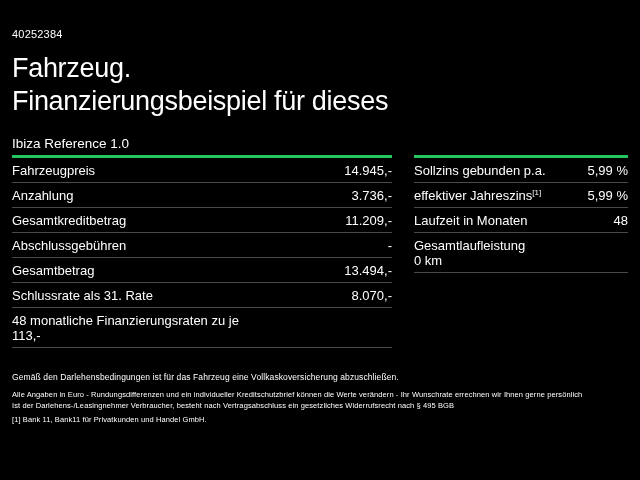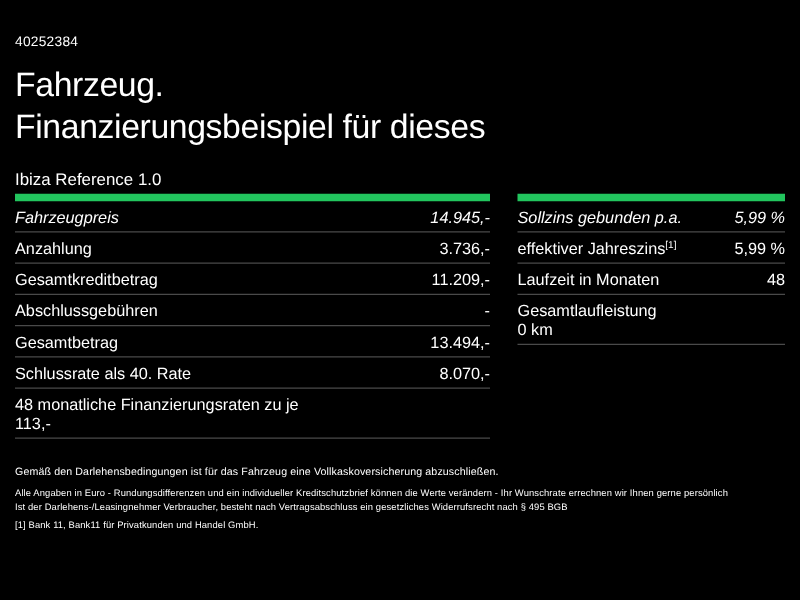--- a/index.html
+++ b/index.html
@@ -50,21 +50,21 @@
   .col.right { flex: 1 1 auto; }
 
   .row {
     display: flex;
     justify-content: space-between;
     align-items: baseline;
     border-top: 1px solid #4a4a4a;
     font-size: 13px;
     padding: 5px 0 4px 0;
   }
-  .row.first { border-top: 6px solid #22c55e; font-style: italic; }
+  .row.first { border-top: 3px solid #22c55e; }
   .row .label { white-space: nowrap; }
   .row .value { white-space: nowrap; text-align: center; }
   .row.bold { font-weight: normal; border-top: 1px solid #4a4a4a; }
   .row.bold-end { border-bottom: 1px solid #4a4a4a; flex-direction: column; }
   sup { font-size: 8px; vertical-align: super; }
 
   .legal {
     position: absolute;
     left: 12px;
     right: 12px;
@@ -114,21 +114,21 @@
       </div>
       <div class="row">
         <span class="label">Abschlussgebühren</span>
         <span class="value">-</span>
       </div>
       <div class="row">
         <span class="label">Gesamtbetrag</span>
         <span class="value">13.494,-</span>
       </div>
       <div class="row">
-        <span class="label">Schlussrate als 40. Rate</span>
+        <span class="label">Schlussrate als 31. Rate</span>
         <span class="value">8.070,-</span>
       </div>
       <div class="row bold bold-end">
         <span class="label">48 monatliche Finanzierungsraten zu je</span>
         <span class="value">113,-</span>
       </div>
     </div>
 
     <div class="col right">
       <div class="row first">

